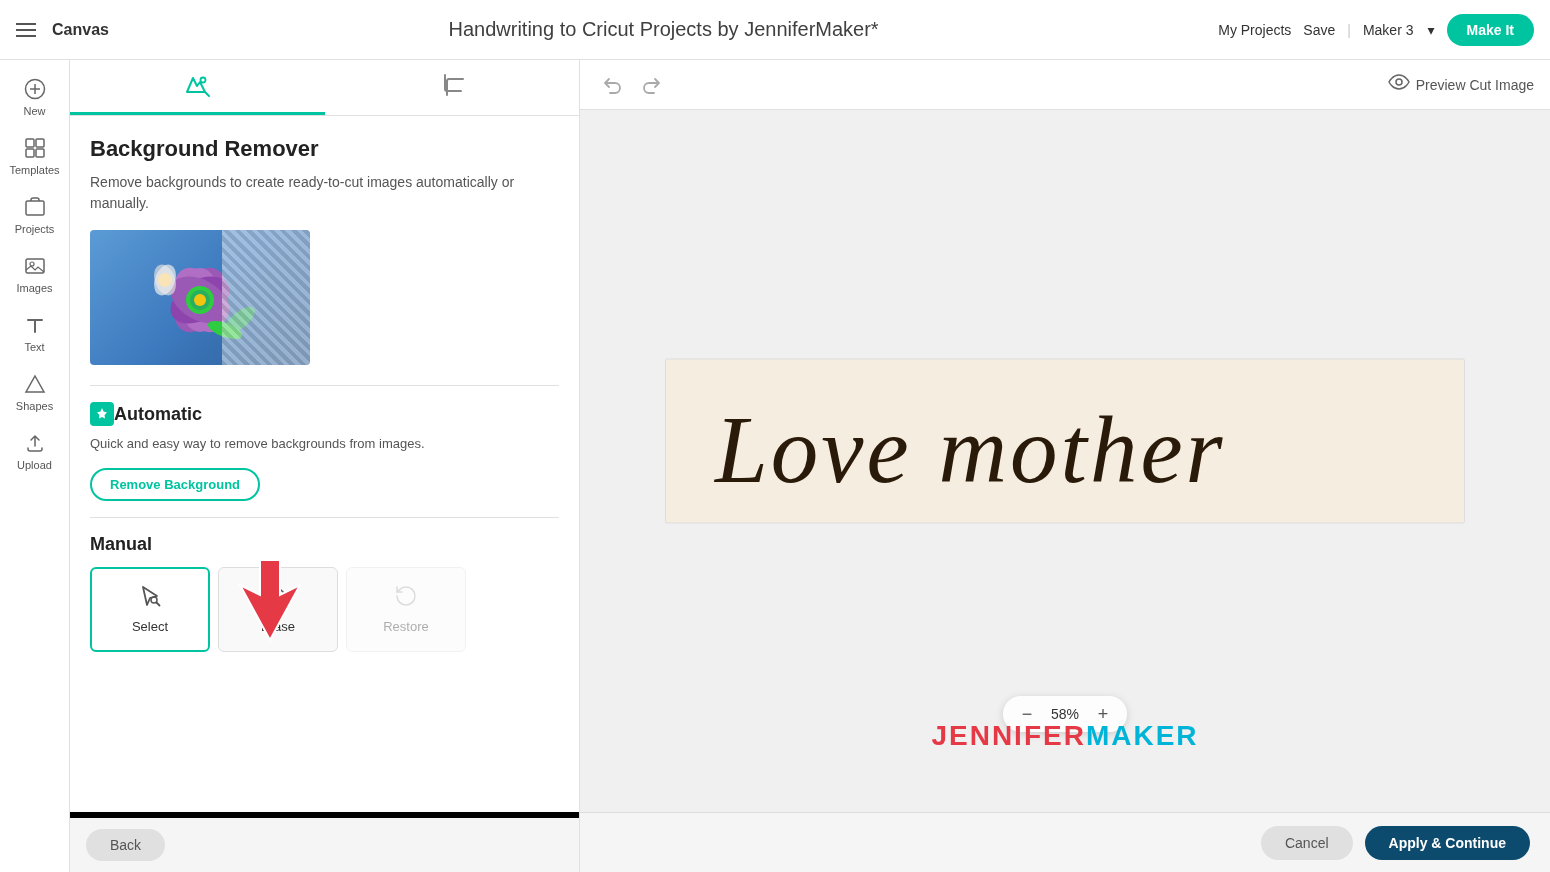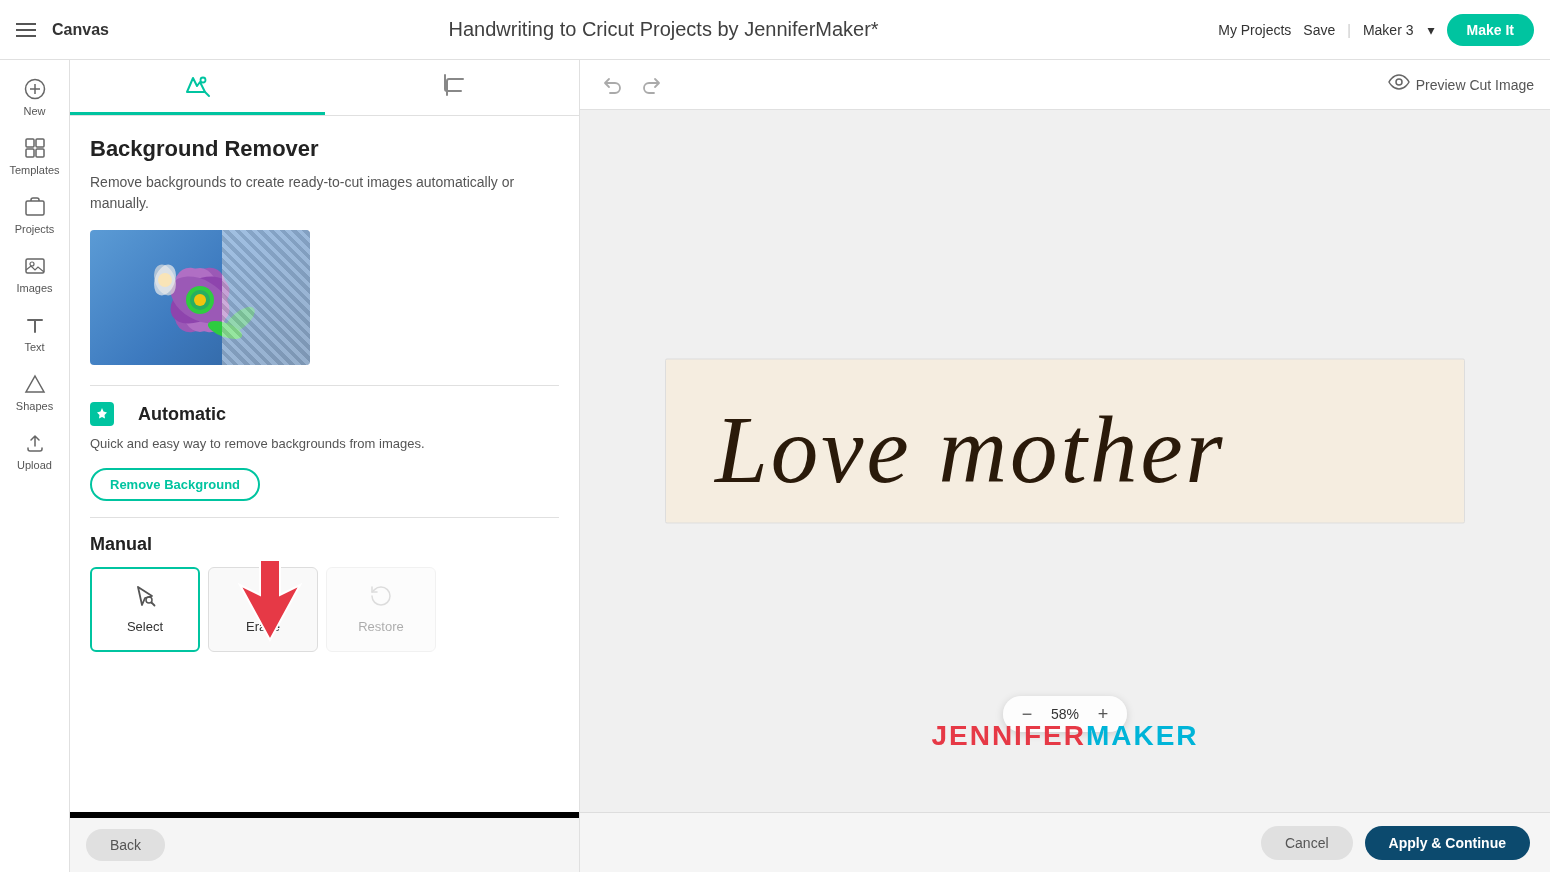--- a/index.html
+++ b/index.html
@@ -139,21 +139,21 @@
     .divider-h {
       height: 1px;
       background: #e0e0e0;
       margin: 16px 0;
     }
 
     
     .subsection-header {
       display: flex;
       align-items: center;
-      gap: 24px;
+      gap: 0;
       margin-bottom: 8px;
     }
     .auto-icon {
       width: 24px;
       height: 24px;
       background: #00c4a0;
       border-radius: 4px;
       display: flex;
       align-items: center;
       justify-content: center;
@@ -190,21 +190,21 @@
       font-weight: 600;
       color: #222;
       margin-bottom: 12px;
     }
 
     .manual-tools {
       display: flex;
       gap: 8px;
     }
     .tool-btn {
-      width: 110px;
+      width: 120px;
       height: 85px;
       border: 1px solid #ddd;
       border-radius: 6px;
       background: #f9f9f9;
       display: flex;
       flex-direction: column;
       align-items: center;
       justify-content: center;
       gap: 6px;
       cursor: pointer;

